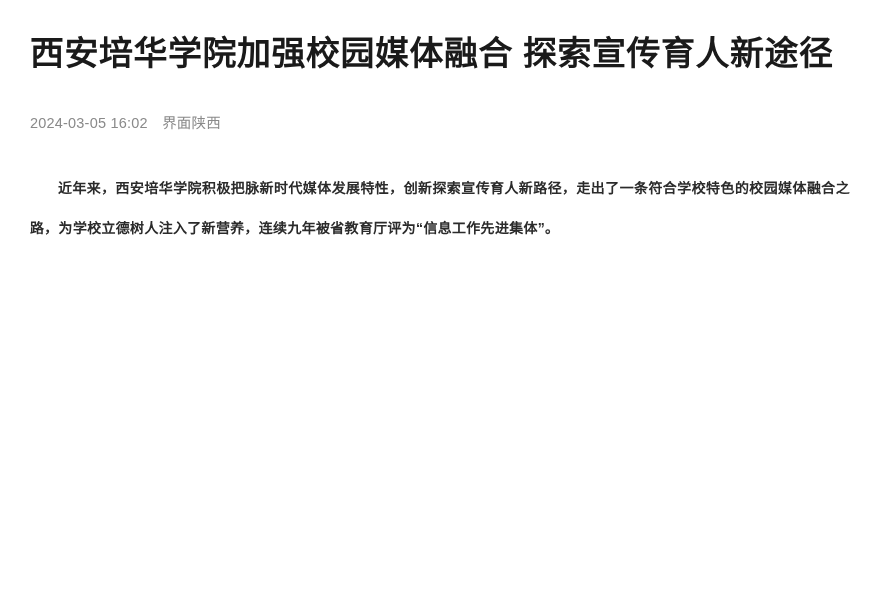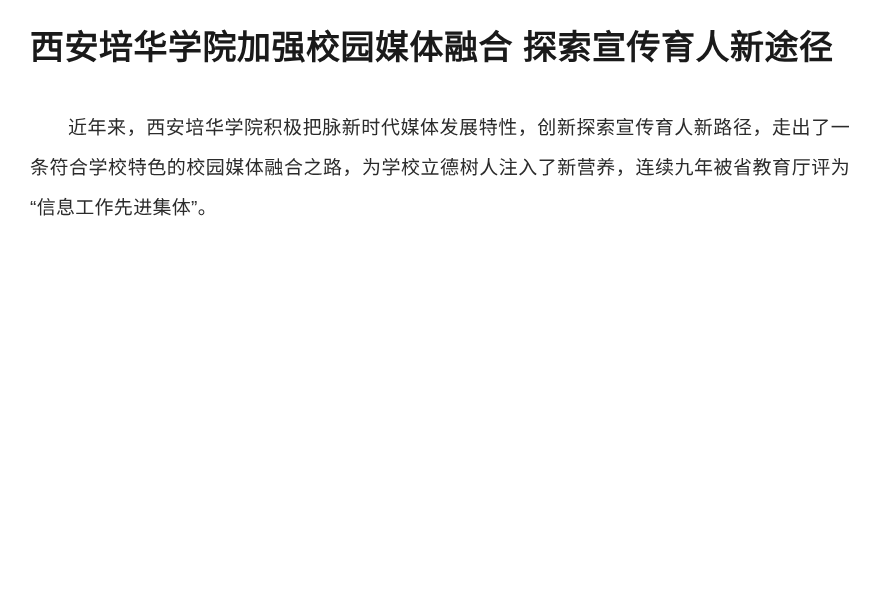--- a/index.html
+++ b/index.html
@@ -8,21 +8,21 @@
     background: #ffffff;
   }
   body {
     width: 896px;
     height: 592px;
     overflow: hidden;
     font-family: "Liberation Sans", "DejaVu Sans", sans-serif;
     color: #222222;
   }
   .article {
-    padding: 22px 30px 0 30px;
+    padding: 28px 30px 0 30px;
     box-sizing: border-box;
   }
   .headline {
     font-size: 34px;
     line-height: 50px;
     font-weight: bold;
     color: #1a1a1a;
     letter-spacing: 0.5px;
     margin: 0 0 0 0;
     max-width: 830px;
@@ -34,35 +34,41 @@
     letter-spacing: 0.2px;
   }
   .meta .sep {
     display: inline-block;
     width: 6px;
   }
   .body-text {
     margin-top: 36px;
   }
   .para {
-    font-size: 19px;
+    font-size: 14px;
     line-height: 40px;
     color: #2b2b2b;
     text-align: justify;
     text-justify: inter-ideograph;
     text-indent: 2em;
     margin: 0 16px 22px 0;
     letter-spacing: 0.3px;
+    font-weight: bold;
   }
 </style>
 </head>
 <body>
 
 <div class="article">
 
   <h1 class="headline">西安培华学院加强校园媒体融合 探索宣传育人新途径</h1>
 
+  <div class="meta">
+    <span>2024-03-05 16:02</span>
+    <span class="sep"></span>
+    <span>界面陕西</span>
+  </div>
 
   <div class="body-text">
     <p class="para">近年来，西安培华学院积极把脉新时代媒体发展特性，创新探索宣传育人新路径，走出了一条符合学校特色的校园媒体融合之路，为学校立德树人注入了新营养，连续九年被省教育厅评为“信息工作先进集体”。</p>
   </div>
 
 </div>
 
 </body></html>

